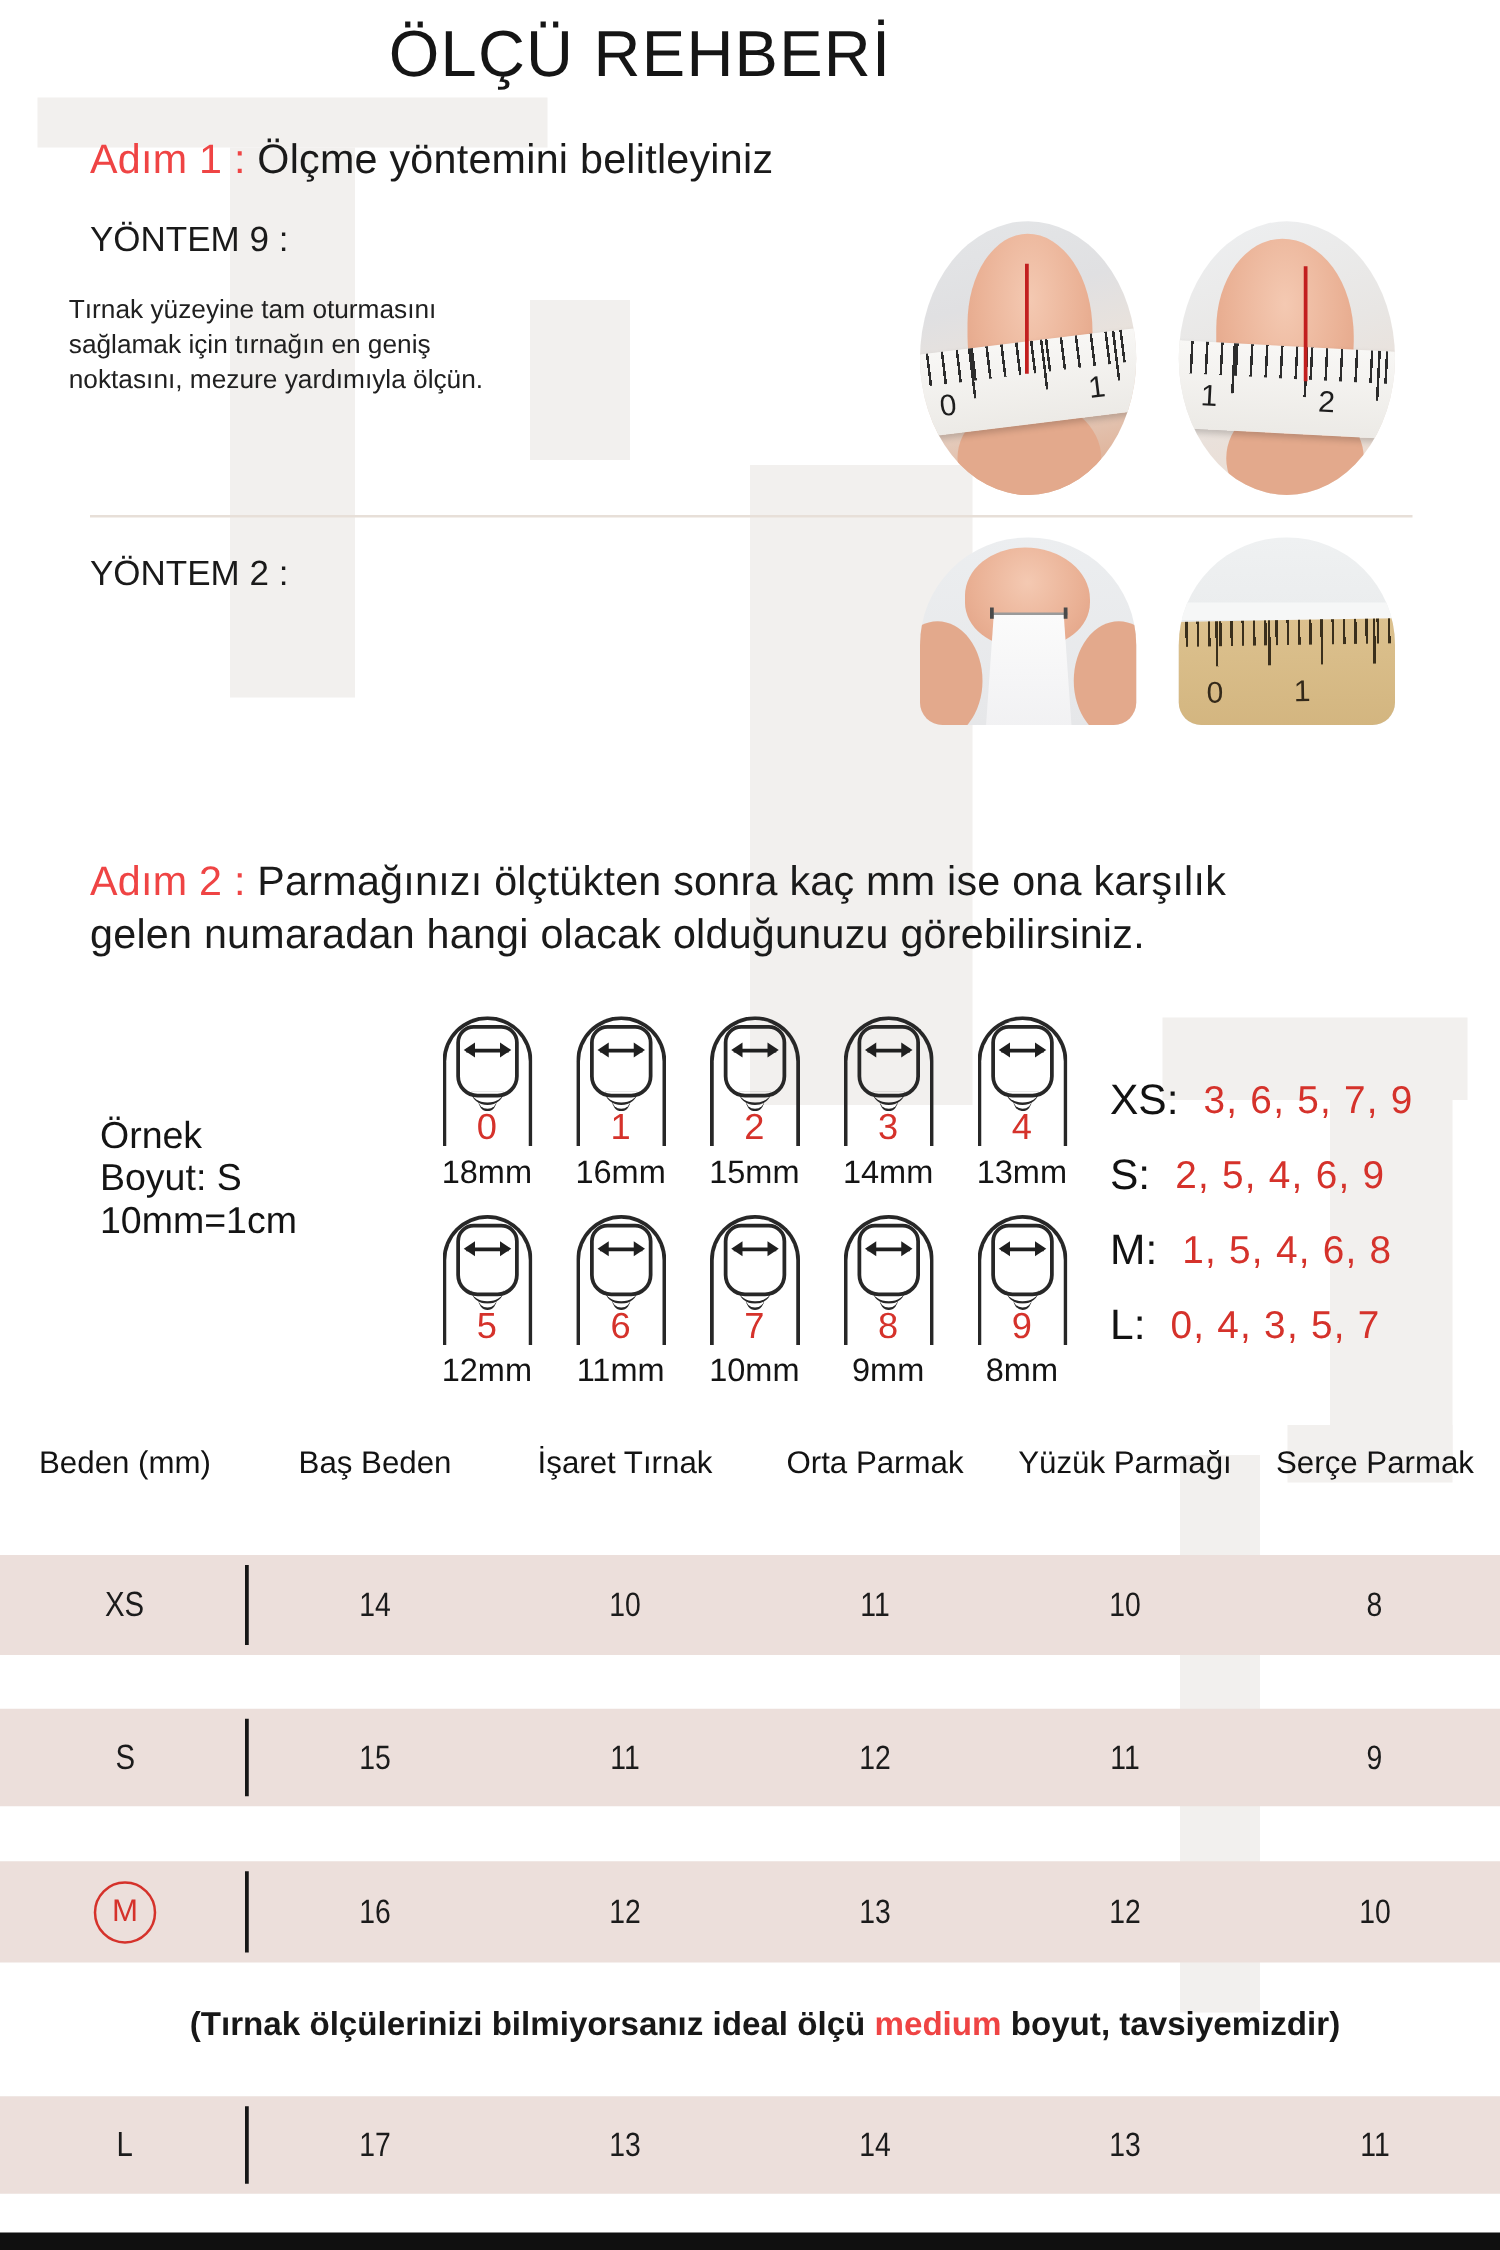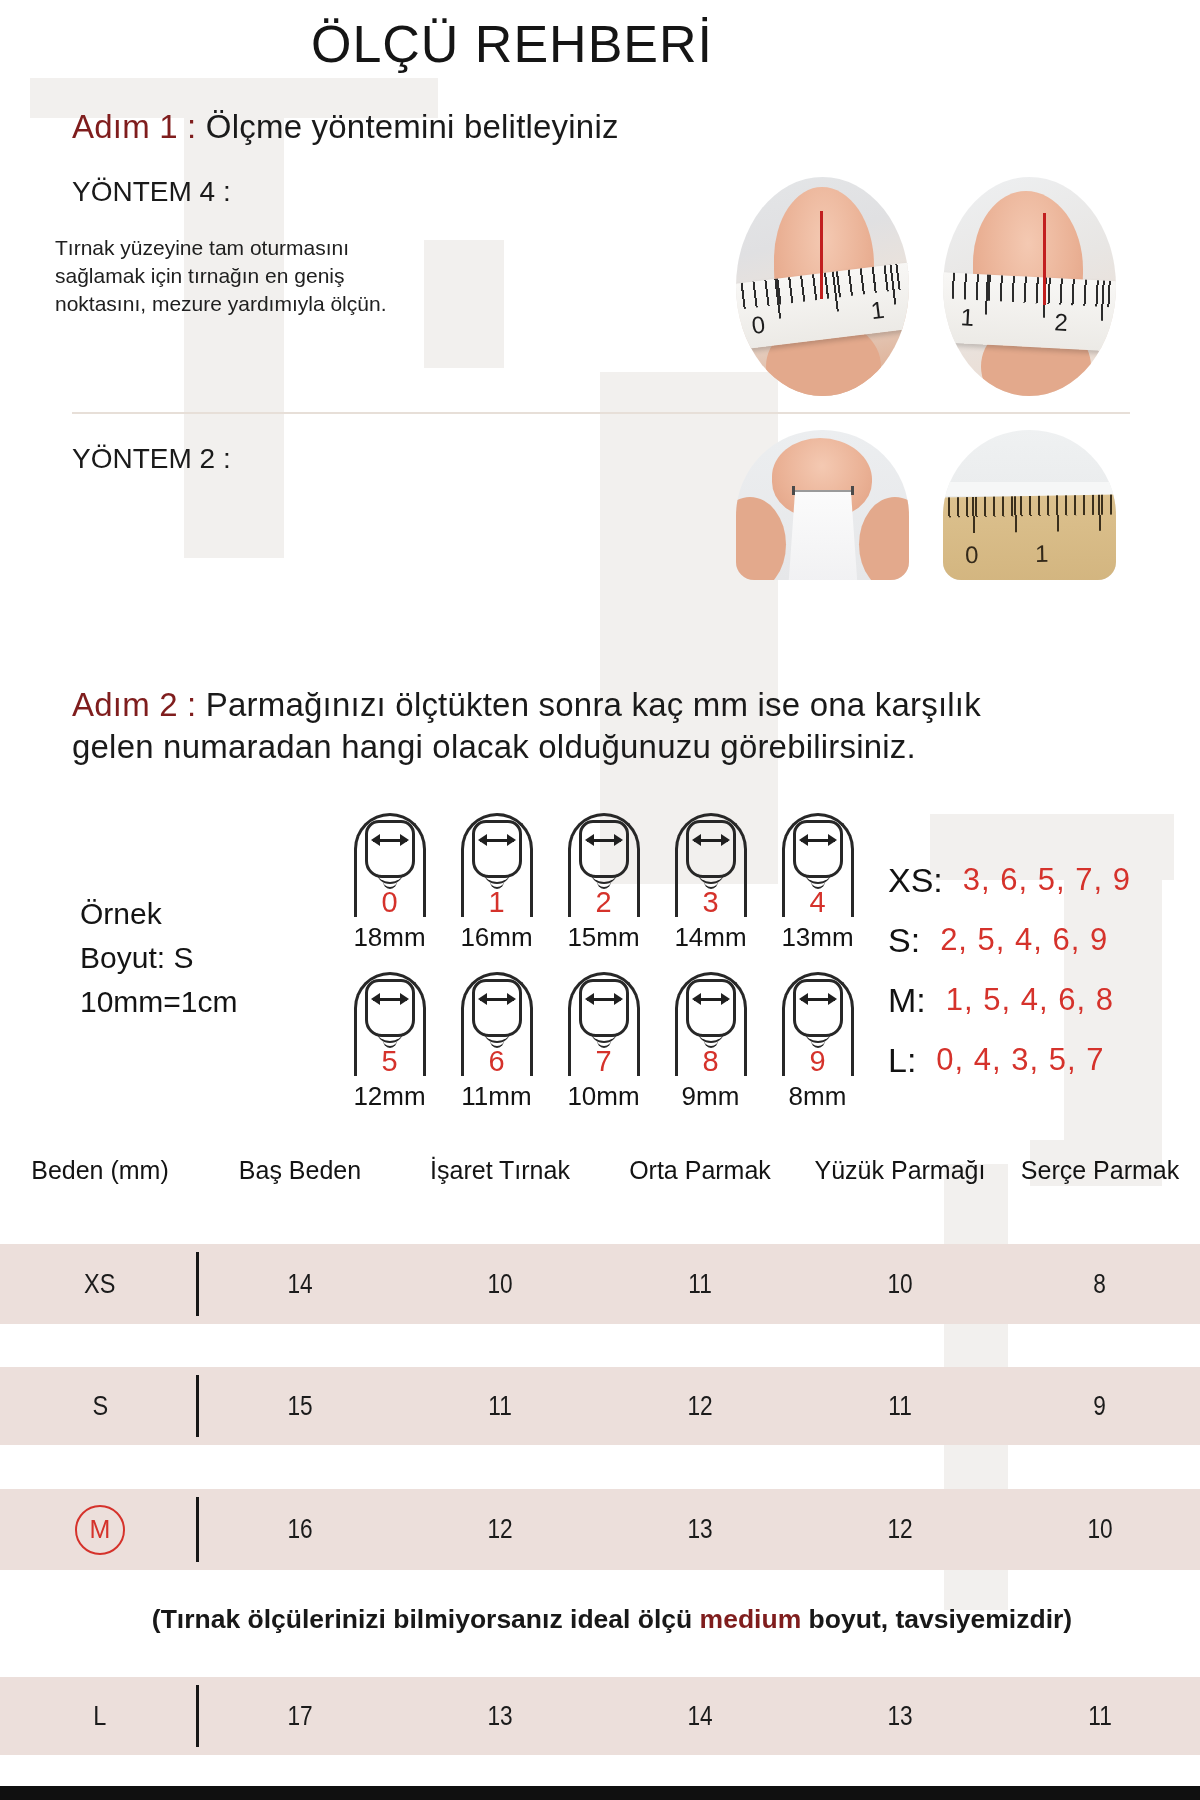--- a/index.html
+++ b/index.html
@@ -7,27 +7,27 @@
   #canvas{position:relative;width:1200px;height:1800px;background:#ffffff;overflow:hidden;}
 
   
   .wm{position:absolute;background:#f2f0ee;z-index:0;}
 
   .layer{position:absolute;z-index:1;}
 
   
   .title{left:0;top:14px;width:1024px;text-align:center;font-size:52px;font-weight:500;letter-spacing:1px;color:#151515;}
   .step-line{left:72px;font-size:33px;letter-spacing:.2px;}
-  .red{color:#7f1d1d;}
+  .red{color:#ef4444;}
   .method-title{left:72px;font-size:28px;}
   .para{left:55px;font-size:21px;line-height:28px;white-space:pre-line;color:#202020;}
   .divider{left:72px;top:412px;width:1058px;height:2px;background:#e7dfd8;}
   .step2{top:684px;width:1126px;font-size:33px;line-height:42px;}
   .step2 .step-text{white-space:pre-line;}
-  .example{left:80px;top:892px;font-size:30px;line-height:44px;white-space:pre-line;color:#141414;}
+  .example{left:80px;top:892px;font-size:30px;line-height:34px;white-space:pre-line;color:#141414;}
 
   
   .frow{display:grid;grid-template-columns:repeat(5,107px);left:336px;}
   .fblock{display:flex;flex-direction:column;align-items:center;}
   .fshape{position:relative;width:72px;height:104px;border:3px solid #272727;border-bottom:none;border-radius:36px 36px 0 0;box-sizing:border-box;}
   .nail{position:absolute;top:4px;left:50%;transform:translateX(-50%);width:50px;height:58px;border:3px solid #272727;border-radius:14px 14px 17px 17px;box-sizing:border-box;display:flex;justify-content:center;}
   .arr{position:relative;width:34px;height:3px;background:#1f1f1f;margin-top:16px;}
   .arr::before{content:"";position:absolute;left:-2px;top:-5px;width:0;height:0;border:6.5px solid transparent;border-right:9px solid #1f1f1f;border-left:0;}
   .arr::after{content:"";position:absolute;right:-2px;top:-5px;width:0;height:0;border:6.5px solid transparent;border-left:9px solid #1f1f1f;border-right:0;}
   .arc{position:absolute;left:50%;transform:translateX(-50%);border-bottom:2.5px solid #272727;border-radius:0 0 50% 50% / 0 0 100% 100%;}
@@ -90,21 +90,21 @@
   <div class="wm" style="left:1064px;top:880px;width:98px;height:292px;"></div>
   <div class="wm" style="left:944px;top:1164px;width:64px;height:446px;"></div>
   <div class="wm" style="left:1030px;top:1140px;width:132px;height:46px;"></div>
 
   <div class="layer title">ÖLÇÜ REHBERİ</div>
 
   <div class="layer step-line" style="top:108px;">
     <span class="red">Adım 1 : </span><span>Ölçme yöntemini belitleyiniz</span>
   </div>
 
-  <div class="layer method-title" style="top:176px;">YÖNTEM 4 :</div>
+  <div class="layer method-title" style="top:176px;">YÖNTEM 9 :</div>
   <div class="layer para" style="top:234px;width:420px;">Tırnak yüzeyine tam oturmasını
 sağlamak için tırnağın en geniş
 noktasını, mezure yardımıyla ölçün.</div>
 
   <div class="photo ph-oval p1" style="left:736px;top:177px;">
     <div class="pskin" style="top:10px;left:38px;width:100px;height:150px;"></div>
     <div class="pskin2" style="bottom:-18px;left:30px;width:115px;height:95px;"></div>
     <div class="ptape" style="top:96px;left:-16px;transform:rotate(-7deg);">
       <div class="pticks"></div>
       <div class="pticks2"></div>

